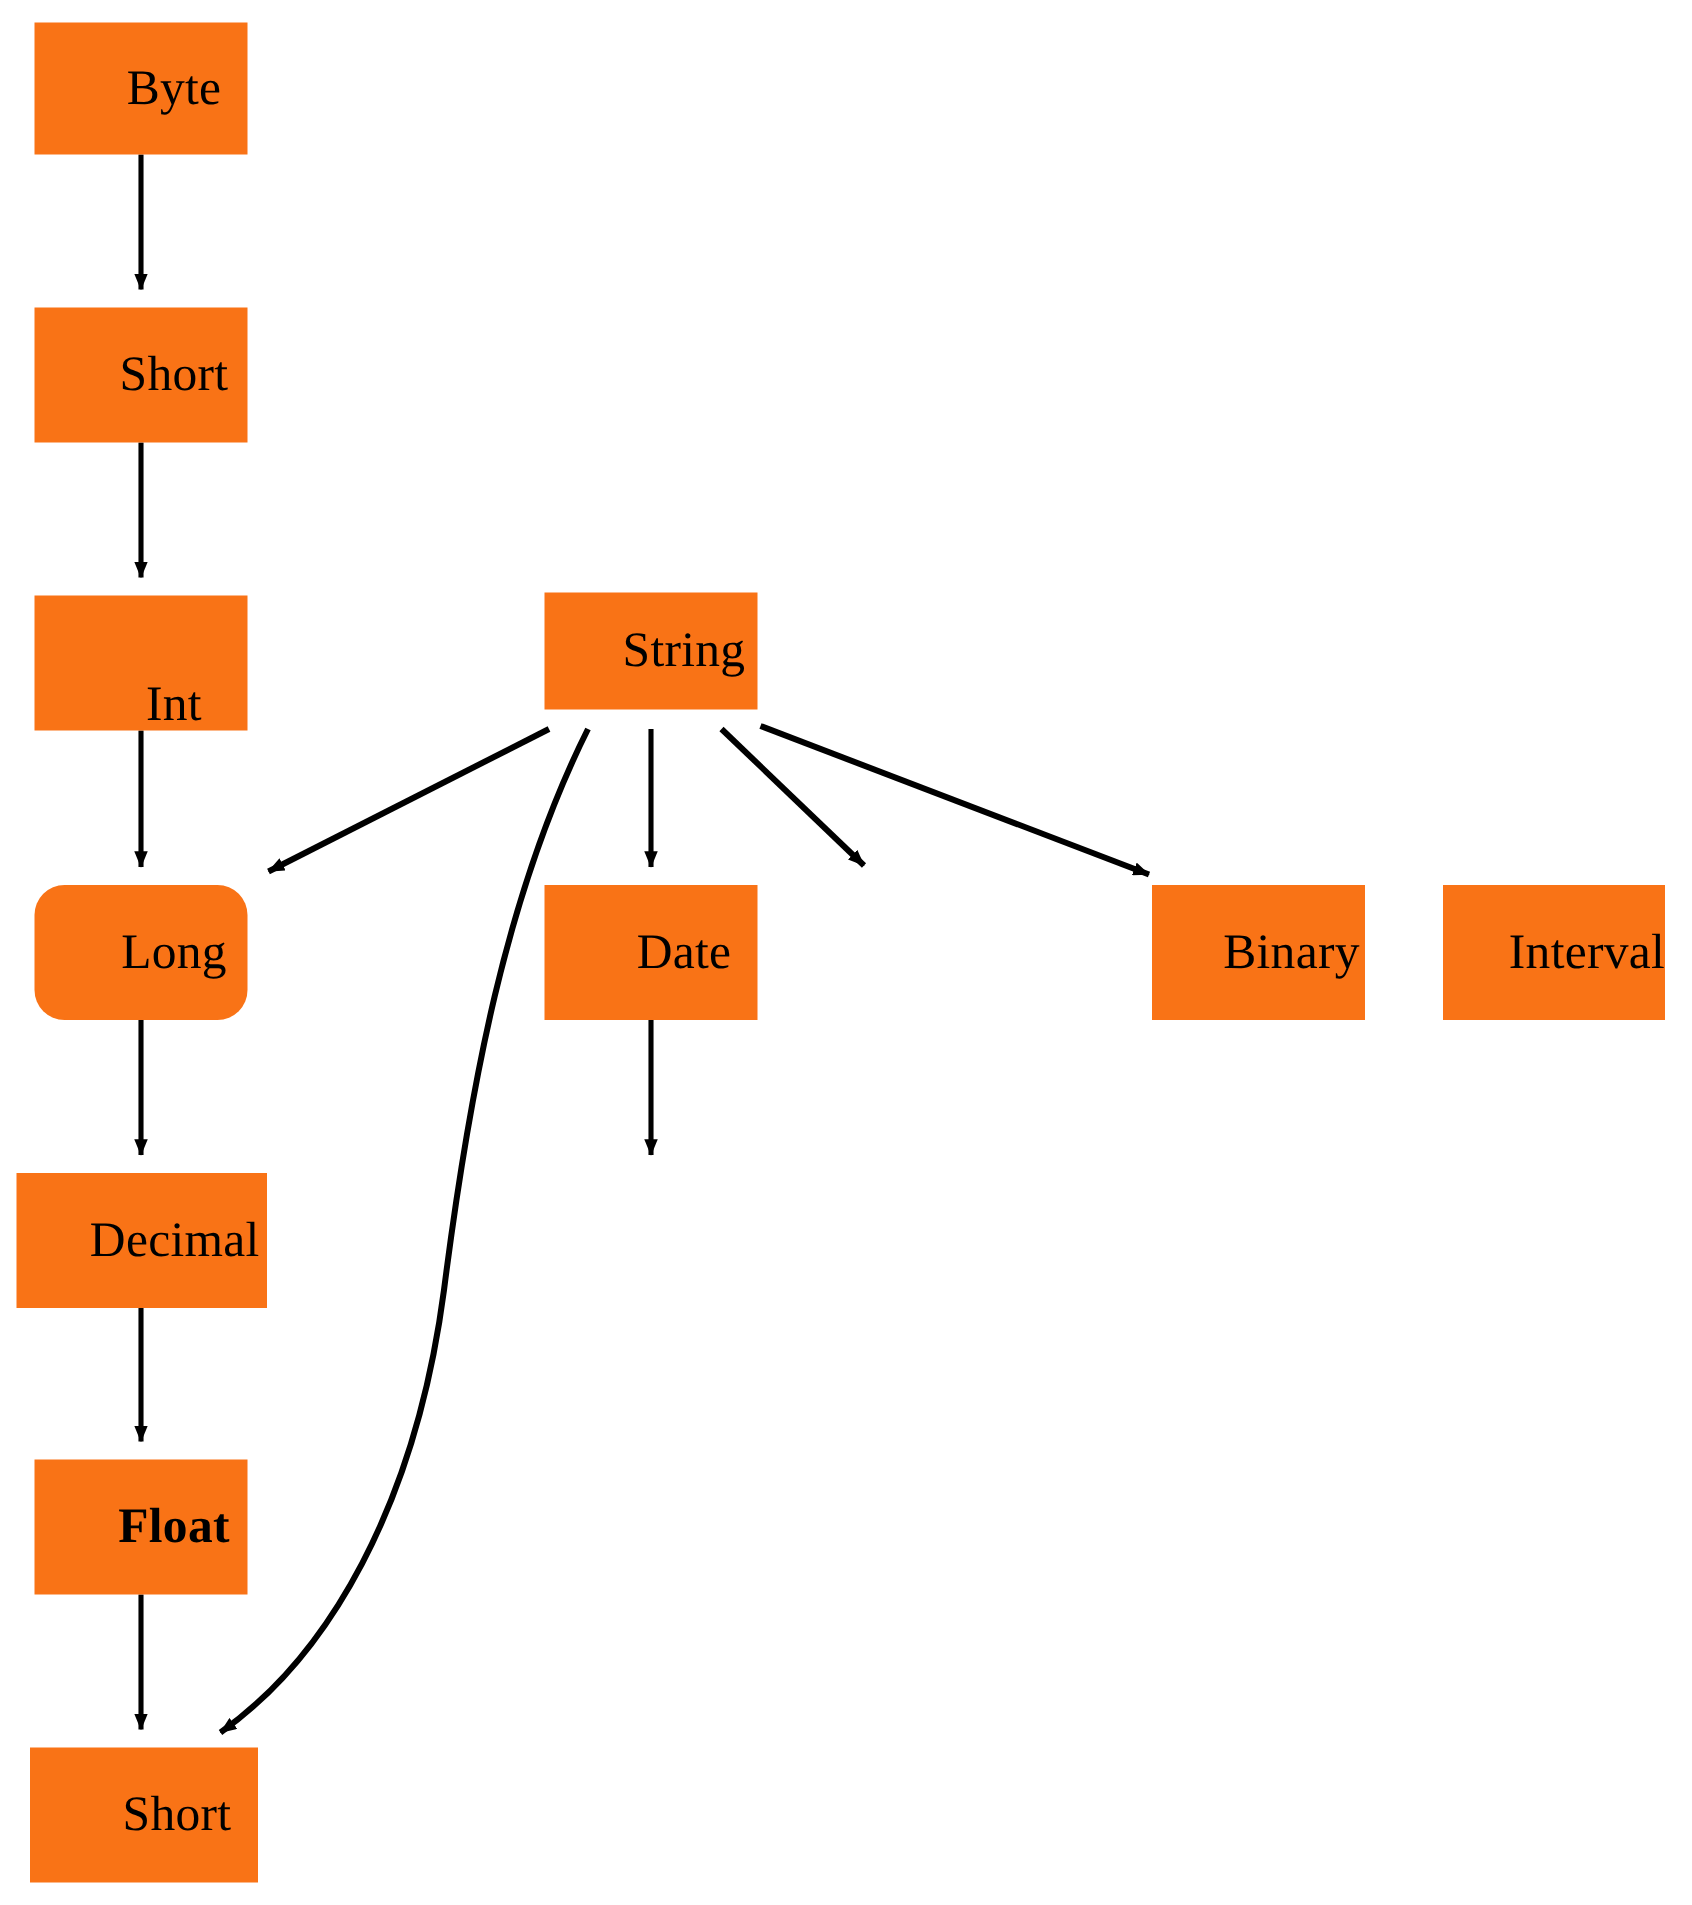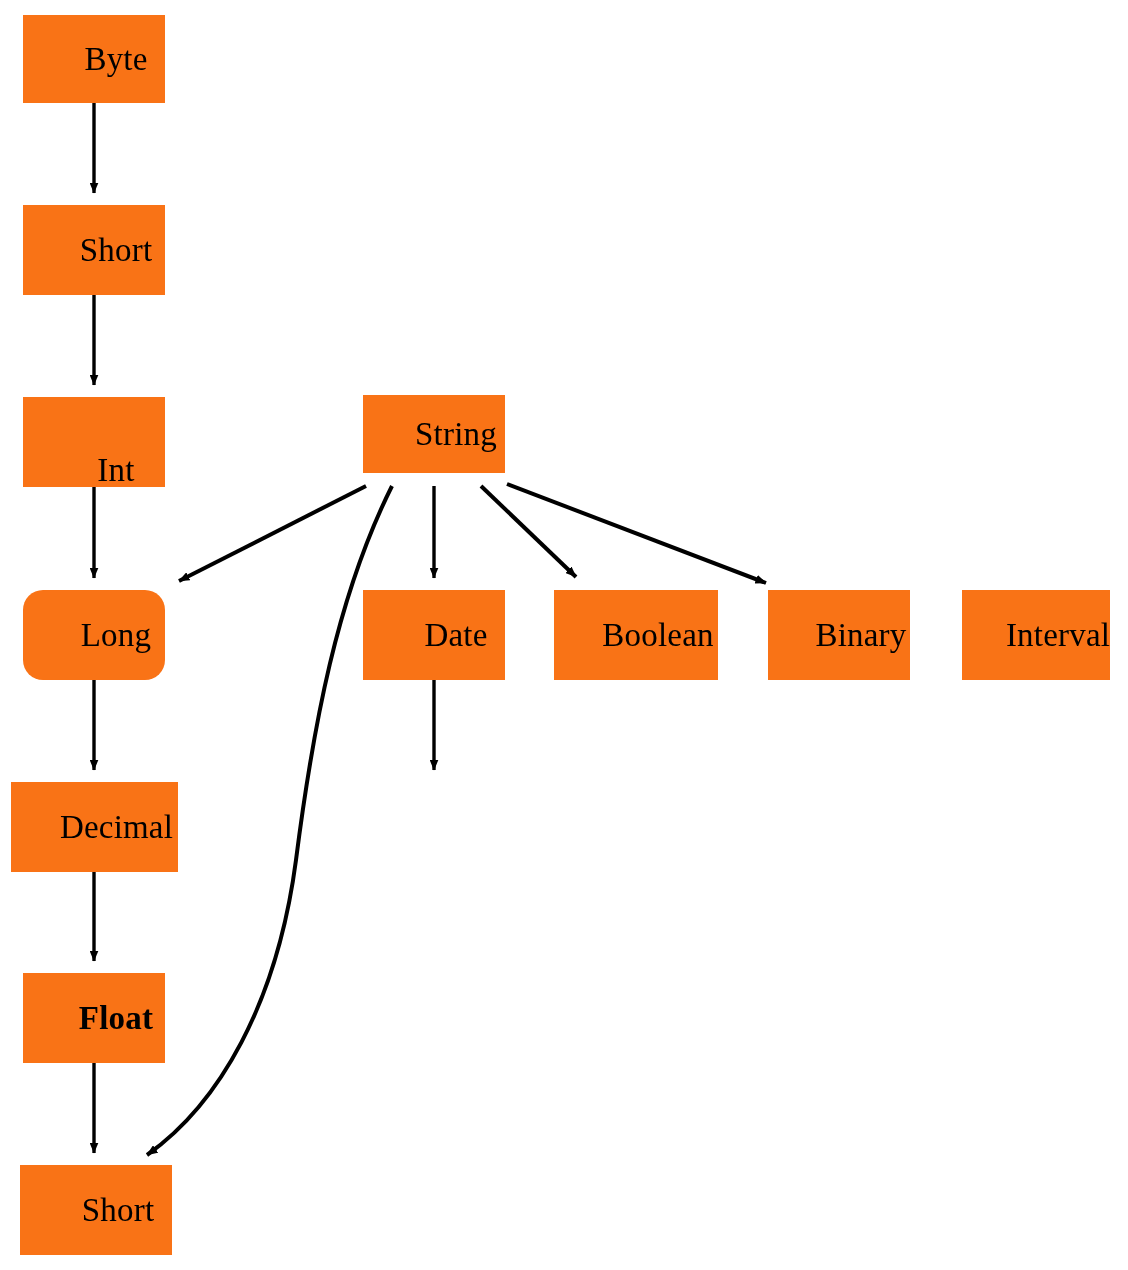--- a/index.html
+++ b/index.html
@@ -94,23 +94,20 @@
   </div>
 
   <div class="node" style="left:23px; top:590px; width:142px; height:90px;border-radius:20px;">
     <span>Long</span>
   </div>
 
   <div class="node" style="left:363px; top:590px; width:142px; height:90px;">
     <span>Date</span>
   </div>
 
-  <div class="node" style="left:554px; top:590px; width:164px; height:90px;">
-    <span>Boolean</span>
-  </div>
 
   <div class="node" style="left:768px; top:590px; width:142px; height:90px;">
     <span>Binary</span>
   </div>
 
   <div class="node" style="left:962px; top:590px; width:148px; height:90px;">
     <span>Interval</span>
   </div>
 
   <div class="node" style="left:11px; top:782px; width:167px; height:90px;">

